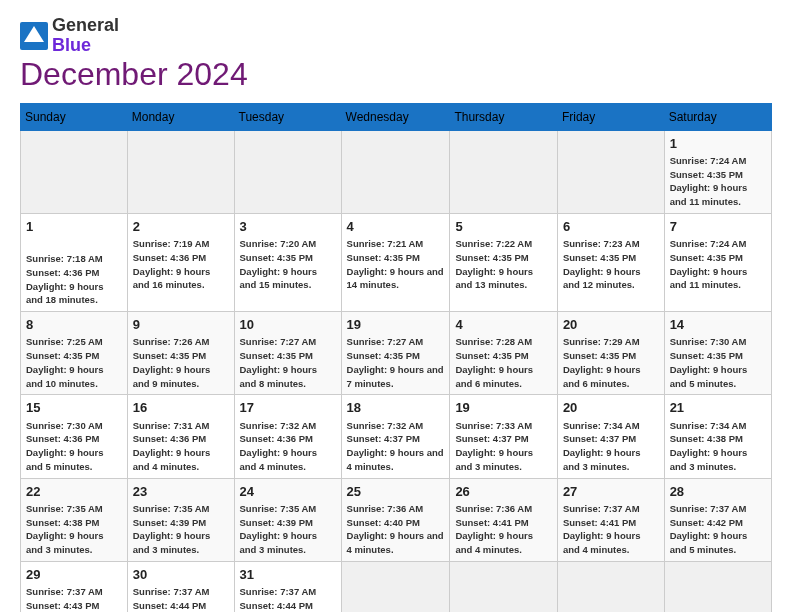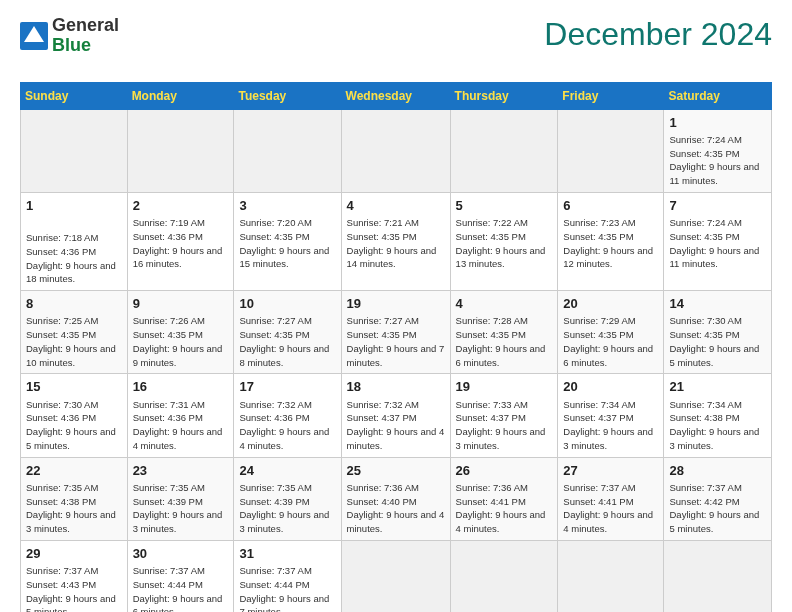--- a/index.html
+++ b/index.html
@@ -11,21 +11,22 @@
       overflow: hidden;
     }
     .page {
       width: 792px;
       padding: 16px 20px 12px 20px;
     }
     .header {
       display: flex;
       justify-content: space-between;
       align-items: flex-start;
-      margin-bottom: 26px;
+      margin-bottom: 10px;
+      flex-direction: column;
     }
     .logo {
       display: flex;
       align-items: center;
     }
     .logo-text {
       font-size: 18px;
       font-weight: bold;
       color: #333;
       line-height: 1.1;
@@ -37,38 +38,38 @@
       width: 28px;
       height: 28px;
       margin-right: 4px;
     }
     .title-block {
       text-align: right;
     }
     .month-title {
       font-size: 32px;
       font-weight: normal;
-      color: #0f766e;
+      color: #701a75;
     }
     .location {
       font-size: 14px;
       color: #555;
     }
     .calendar {
       width: 100%;
       border-collapse: collapse;
       font-size: 10px;
     }
     .calendar thead th {
       background: #1a73c4;
-      color: #fde047;
+      color: #000000;
       padding: 6px 4px;
       text-align: left;
       font-size: 12px;
-      font-weight: bold;
+      font-weight: normal;
       border: 1px solid #1a73c4;
     }
     .calendar tbody td {
       vertical-align: top;
       padding: 4px 5px;
       border: 1px solid #ccc;
       width: 113px;
       background: #fff;
       line-height: 1.4;
     }
@@ -79,38 +80,39 @@
       font-size: 13px;
       font-weight: bold;
       color: #222;
       display: block;
       margin-bottom: 1px;
     }
     .day-info {
       color: #333;
       font-size: 9.5px;
       line-height: 1.45;
+      font-weight: bold;
     }
     .empty-cell {
       background: #f0f0f0 !important;
     }
   </style>
 </head>
 <body>
 
 <div class="page">
   <div class="header">
     <div class="logo">
       <svg class="logo-icon" viewBox="0 0 28 28">
         <rect width="28" height="28" fill="#1a73c4" rx="2"></rect>
         <polygon points="14,4 24,20 4,20" fill="white"></polygon>
       </svg>
       <div class="logo-text">
         <div><span style="color:#333">General</span></div>
-        <div style="color:#15803d">Blue</div>
+        <div style="color:#6d28d9">Blue</div>
       </div>
     </div>
     <div class="title-block">
       <div class="month-title">December 2024</div>
     </div>
   </div>
 
   <table class="calendar">
     <thead>
       <tr>

